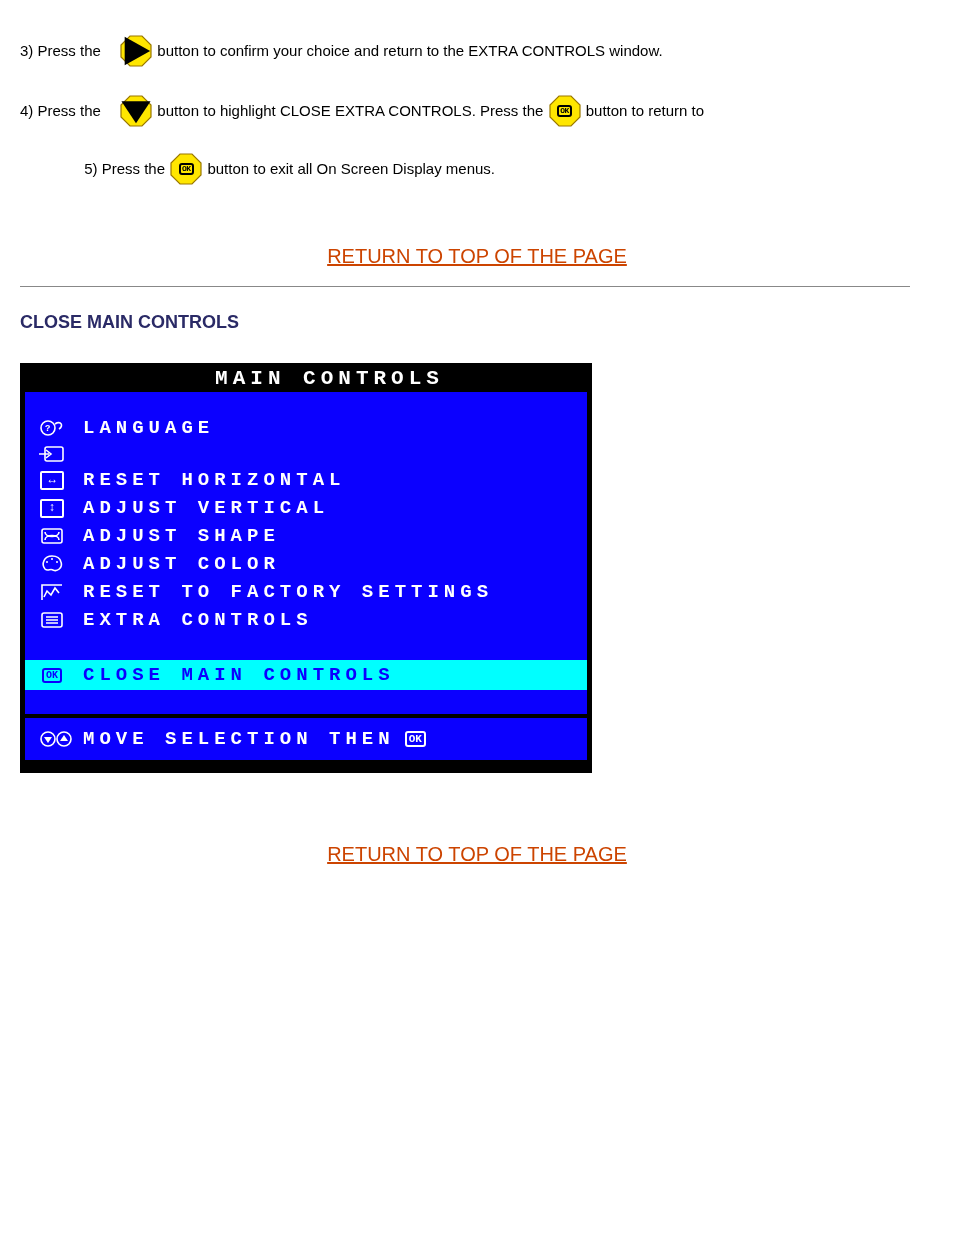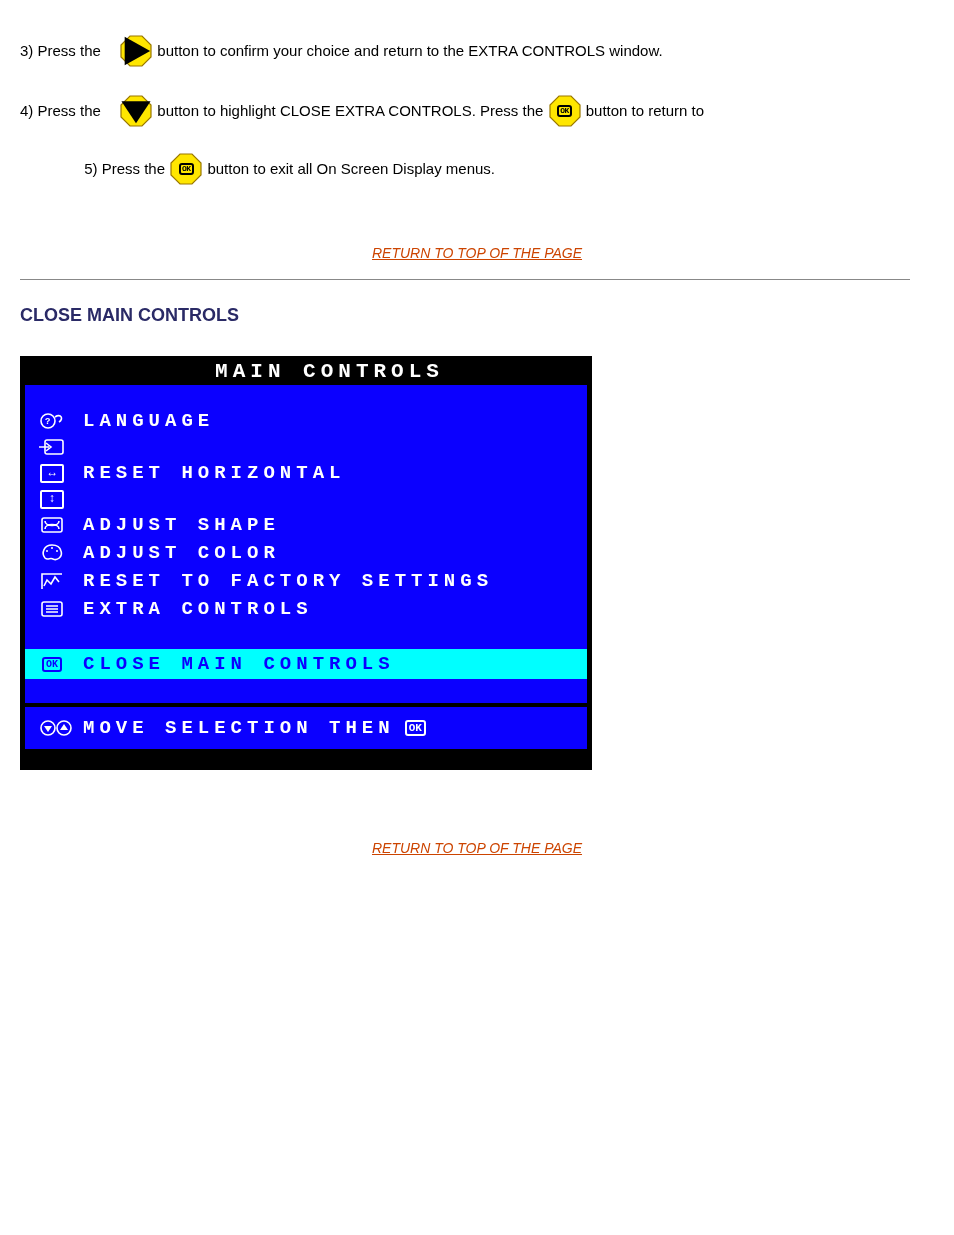--- a/index.html
+++ b/index.html
@@ -61,22 +61,21 @@
     border-radius: 3px;
     padding: 0 1px;
     font-size: 8px;
     font-family: "Courier New", monospace;
     letter-spacing: -0.5px;
   }
 
   .top-link-row {
     text-align: center;
     margin: 55px 0 18px 0;
-    font-size: 14px;
-    font-style: italic;
+    font-size: 20px;
   }
   .top-link {
     color: #cc4400;
     text-decoration: underline;
     text-decoration-color: #cc4400;
     cursor: pointer;
   }
   hr.sep {
     border: none;
     border-top: 1px solid #888;
@@ -146,21 +145,21 @@
     flex: 0 0 34px;
     display: flex;
     justify-content: center;
     color: #0b00ff;
   }
   .osd-highlight .osd-label {
     padding-left: 14px;
   }
   .osd-footer {
     background: #0b00ff;
-    margin: 4px 4px 20px 4px;
+    margin: 4px 4px 12px 4px;
     color: #fff;
     display: flex;
     align-items: center;
     font-size: 19px;
     padding: 10px 10px;
   }
   .osd-footer .osd-icon {
     flex: 0 0 42px;
     display:flex; justify-content:center;
     letter-spacing: 0;
@@ -291,20 +290,21 @@
       <div class="osd-item">
         <span class="osd-icon">
           <span class="sq-icon">↔</span>
         </span>
         <span class="osd-label">RESET HORIZONTAL</span>
       </div>
       <div class="osd-item">
         <span class="osd-icon">
           <span class="sq-icon">↕</span>
         </span>
+        <span class="osd-label">ADJUST VERTICAL</span>
       </div>
       <div class="osd-item">
         <span class="osd-icon">
           <svg width="26" height="20" viewBox="0 0 26 20" fill="none" stroke="#fff" stroke-width="1.6">
             <rect x="3" y="3" width="20" height="14" rx="2"></rect>
             <path d="M6 6 C6 12,20 12,20 6 M6 14 C6 8,20 8,20 14"></path>
           </svg>
         </span>
         <span class="osd-label">ADJUST SHAPE</span>
       </div>

